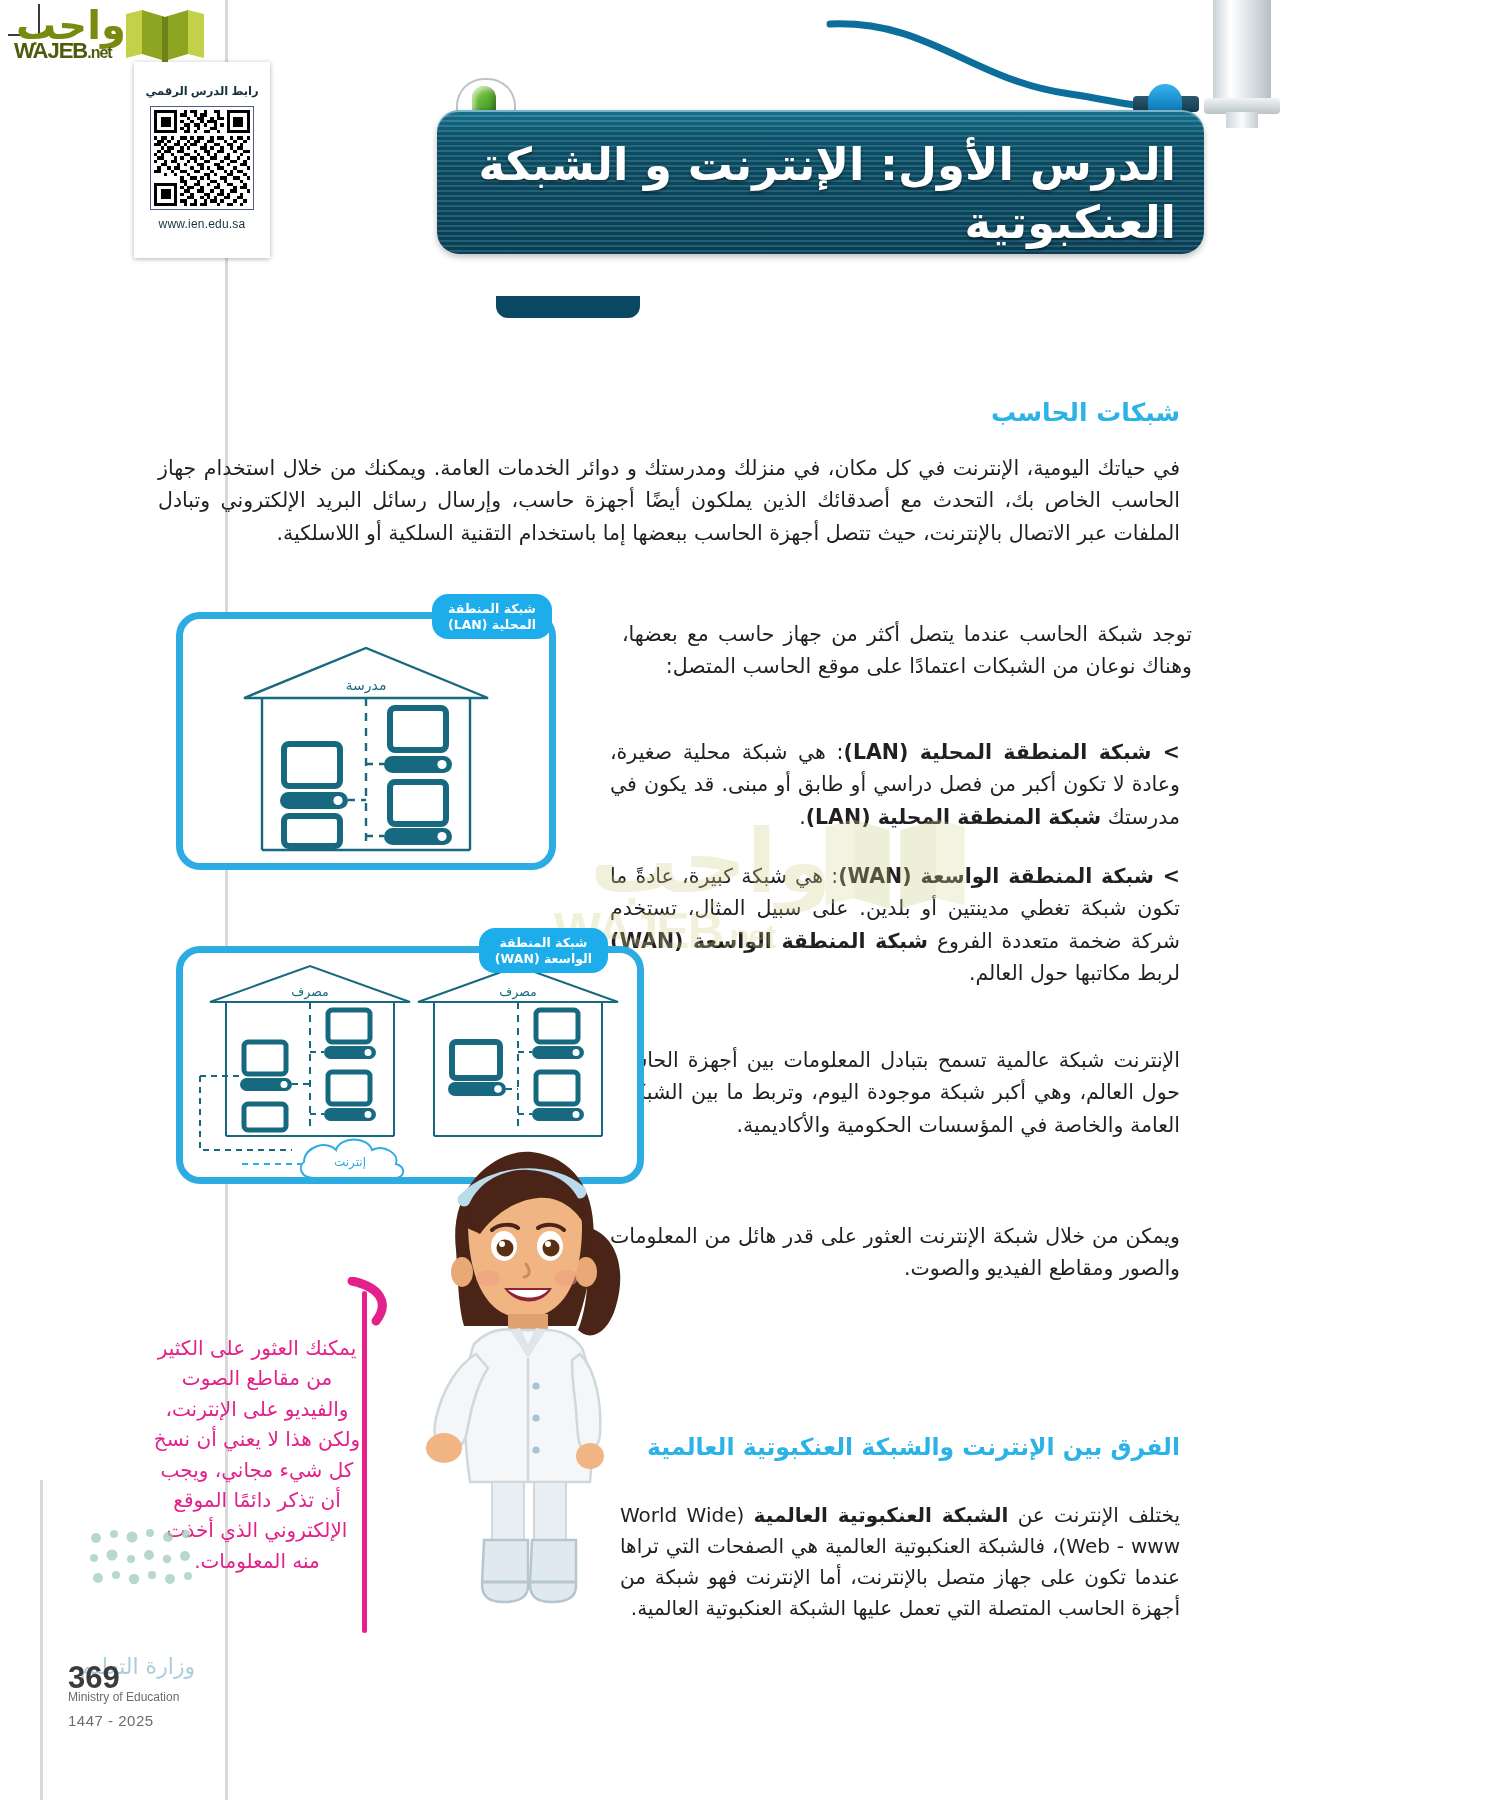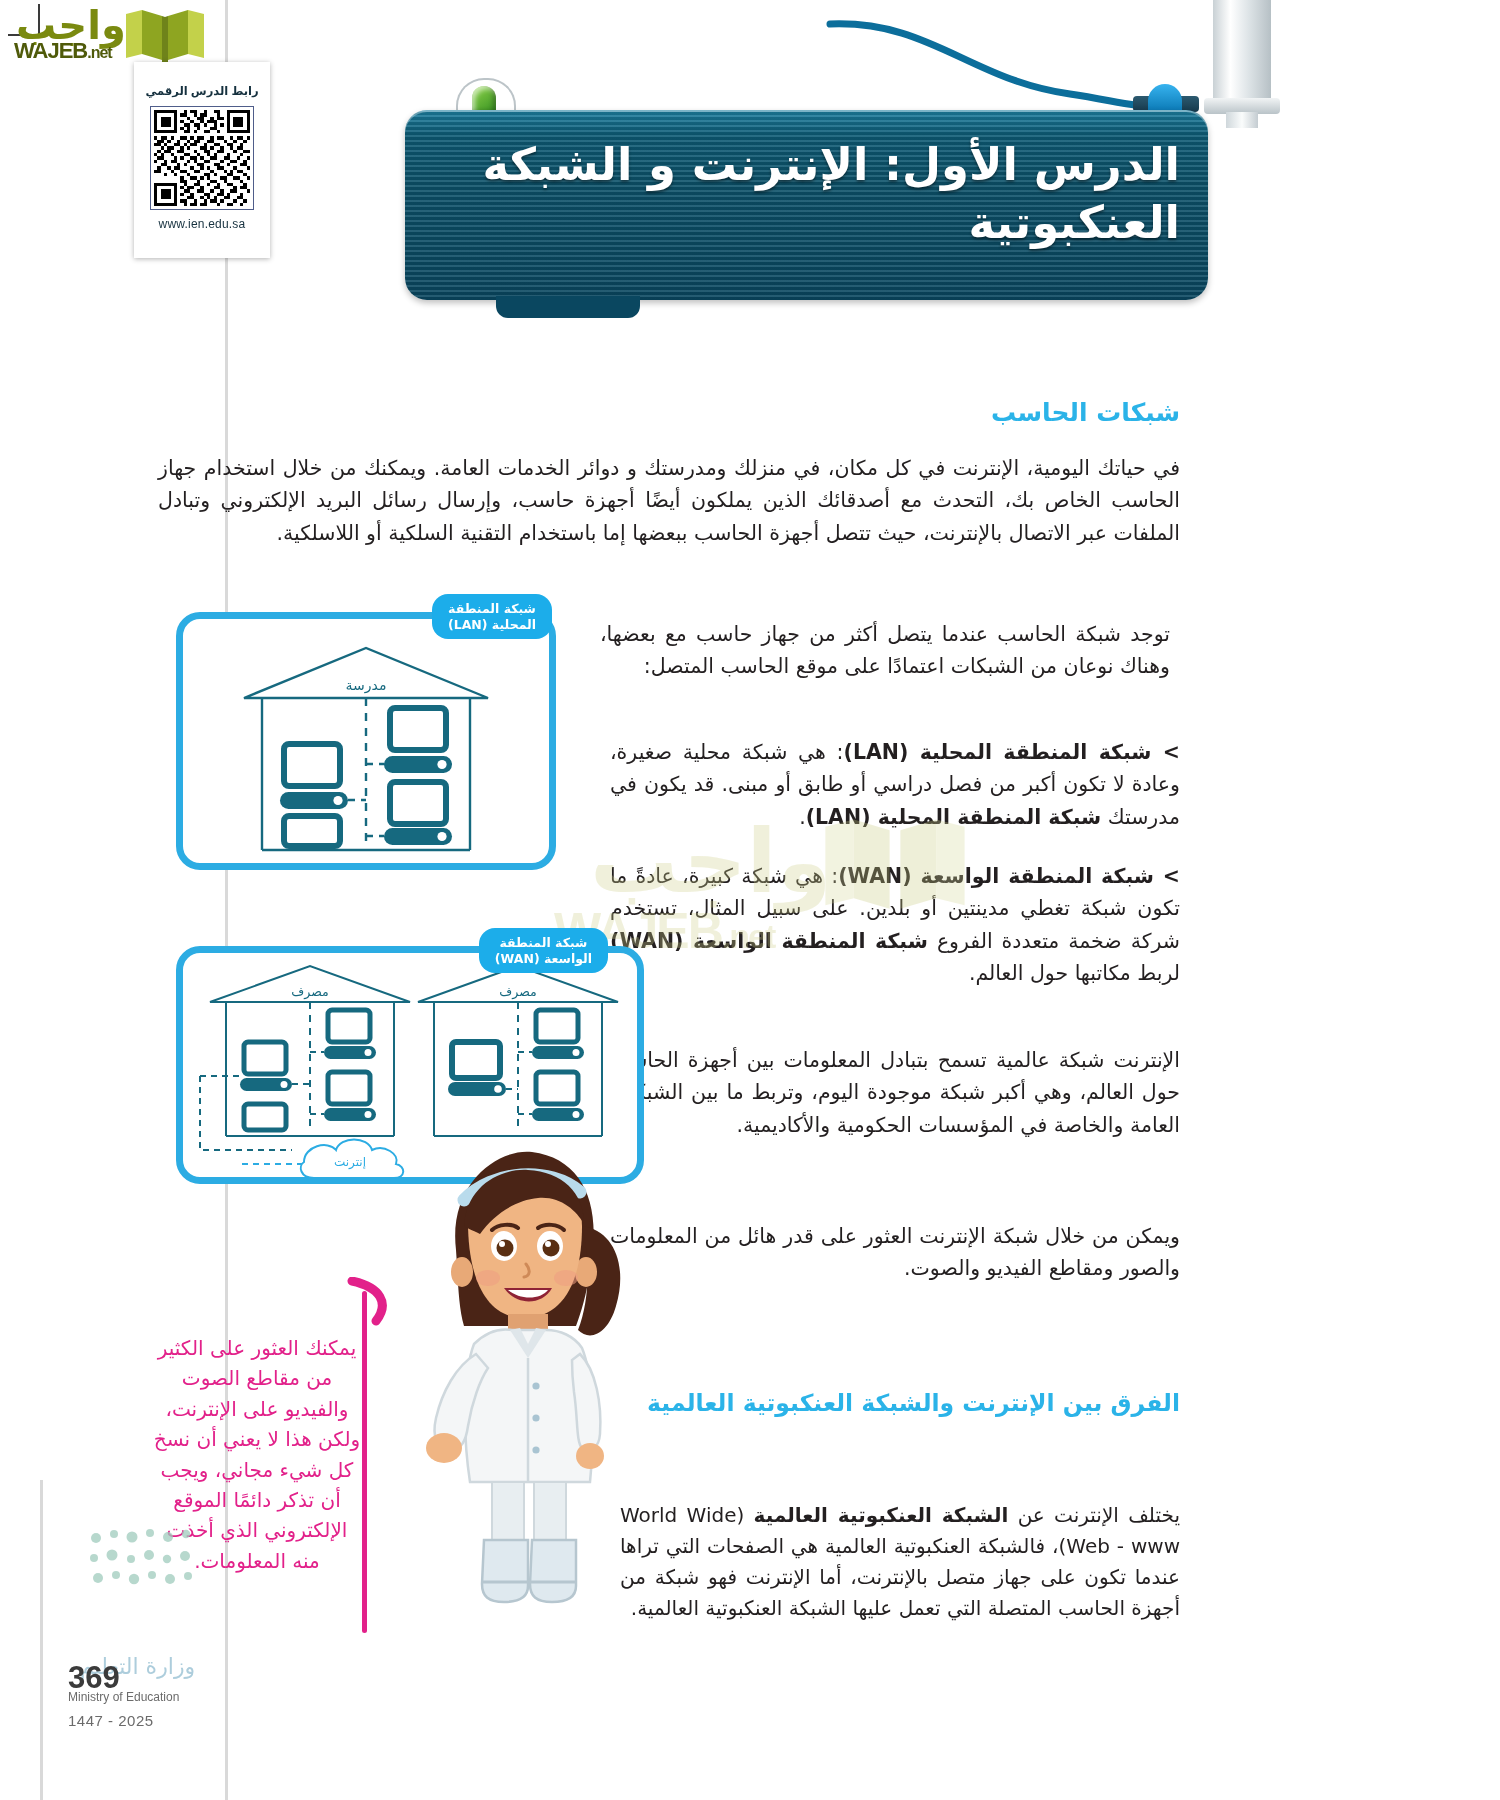--- a/index.html
+++ b/index.html
@@ -37,21 +37,21 @@
     position:absolute;top:62px;left:134px;width:136px;height:196px;
     background:#ffffff;box-shadow:0 1px 5px rgba(0,0,0,.30);
     display:flex;flex-direction:column;align-items:center;
     padding-top:22px;box-sizing:border-box;
   }
   .qr-title{font-size:11.5px;color:#16313f;direction:rtl;font-weight:600;letter-spacing:.2px;}
   .qr-box{width:104px;height:104px;margin-top:8px;border:1px solid #4f5d8a;background:#fff;padding:3px;box-sizing:border-box;}
   .qr-url{font-size:12px;color:#16313f;margin-top:7px;letter-spacing:.2px;font-family:"Liberation Sans",sans-serif;}
 
   
-  .banner-wrap{position:absolute;top:110px;left:405px;width:767px;height:190px;padding-left:36px;}
+  .banner-wrap{position:absolute;top:110px;left:437px;width:767px;height:144px;}
   .banner{
     position:absolute;inset:0;border-radius:22px;
     background:
       repeating-linear-gradient(to bottom,
         rgba(255,255,255,.11) 0px, rgba(255,255,255,.11) 2px,
         rgba(0,0,0,.11) 2px, rgba(0,0,0,.11) 5px),
       linear-gradient(to bottom,#1d7fa0 0px,#0d5a74 26px,#0c5169 40%,#0a4760 100%);
     box-shadow:inset 0 2px 0 rgba(255,255,255,.35), 0 3px 6px rgba(0,0,0,.25);
     overflow:hidden;
   }
@@ -86,30 +86,30 @@
     background:linear-gradient(to bottom,#f1f4f5,#b9c3c8);}
   .post-stem{position:absolute;top:112px;left:1226px;width:32px;height:16px;
     background:linear-gradient(to right,#cfd7db,#fafcfc,#c4ccd1);}
 
   
   .h-blue{
     position:absolute;direction:rtl;text-align:right;
     color:#2bb3e8;font-weight:bold;font-family:"DejaVu Sans",sans-serif;
   }
   #heading-networks{top:398px;right:320px;width:860px;font-size:25px;}
-  #heading-difference{top:1388px;right:320px;width:560px;font-size:23.5px;line-height:1.3;}
+  #heading-difference{top:1432px;right:320px;width:560px;font-size:23.5px;line-height:1.3;}
 
   
   .para{
     position:absolute;direction:rtl;text-align:justify;
     color:#231f20;font-size:20.5px;line-height:1.58;
     font-family:"DejaVu Sans",sans-serif;
   }
   #intro-paragraph{top:452px;right:320px;width:1022px;}
-  #networks-def-paragraph{top:618px;right:330px;width:570px;text-align:justify;margin-left:28px;}
+  #networks-def-paragraph{top:618px;right:308px;width:570px;text-align:justify;margin-left:28px;}
   #internet-paragraph{top:1044px;right:320px;width:570px;}
   #find-paragraph{top:1220px;right:320px;width:570px;}
   #difference-paragraph{top:1500px;right:320px;width:560px;font-size:20px;line-height:1.55;}
 
   .bullet{
     position:absolute;direction:rtl;text-align:justify;
     color:#231f20;font-size:20.5px;line-height:1.58;
     font-family:"DejaVu Sans",sans-serif;
   }
   #bullet-lan{top:736px;right:320px;width:570px;}

